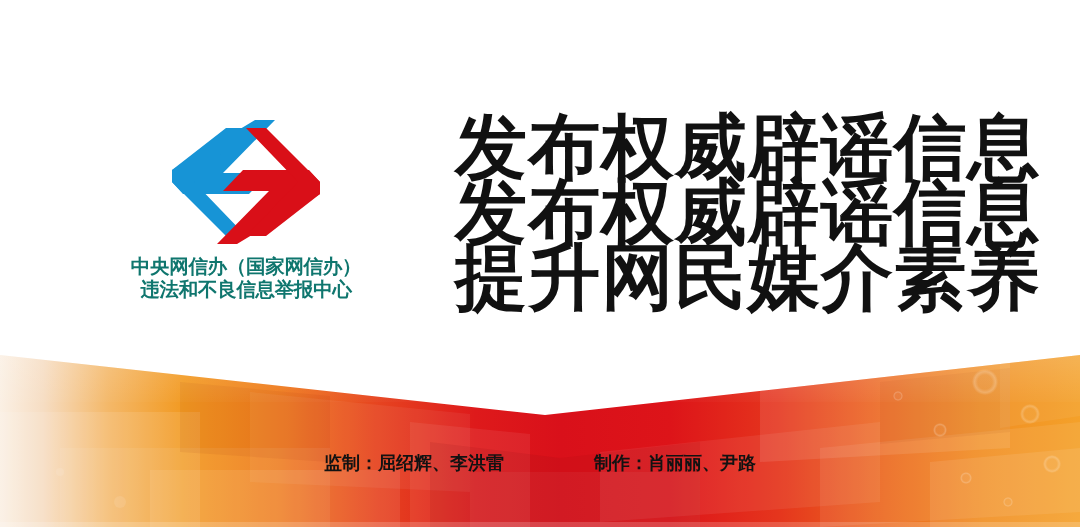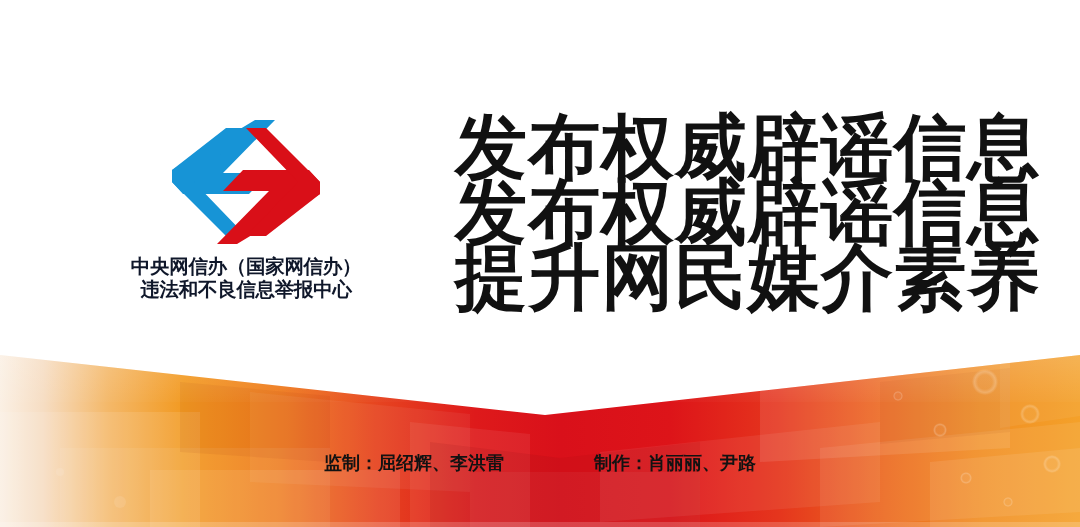--- a/index.html
+++ b/index.html
@@ -50,21 +50,21 @@
     margin: 0 auto;
   }
   .logo-mark svg {
     display: block;
     width: 150px;
     height: 128px;
   }
 
   .logo-caption {
     margin-top: 9px;
-    color: #0f172a;
+    color: #0f766e;
     font-family: "Liberation Sans", "DejaVu Sans", sans-serif;
     font-weight: bold;
     font-size: 19.5px;
     line-height: 23px;
     letter-spacing: -0.3px;
     white-space: nowrap;
   }
 
   
   .headline {

